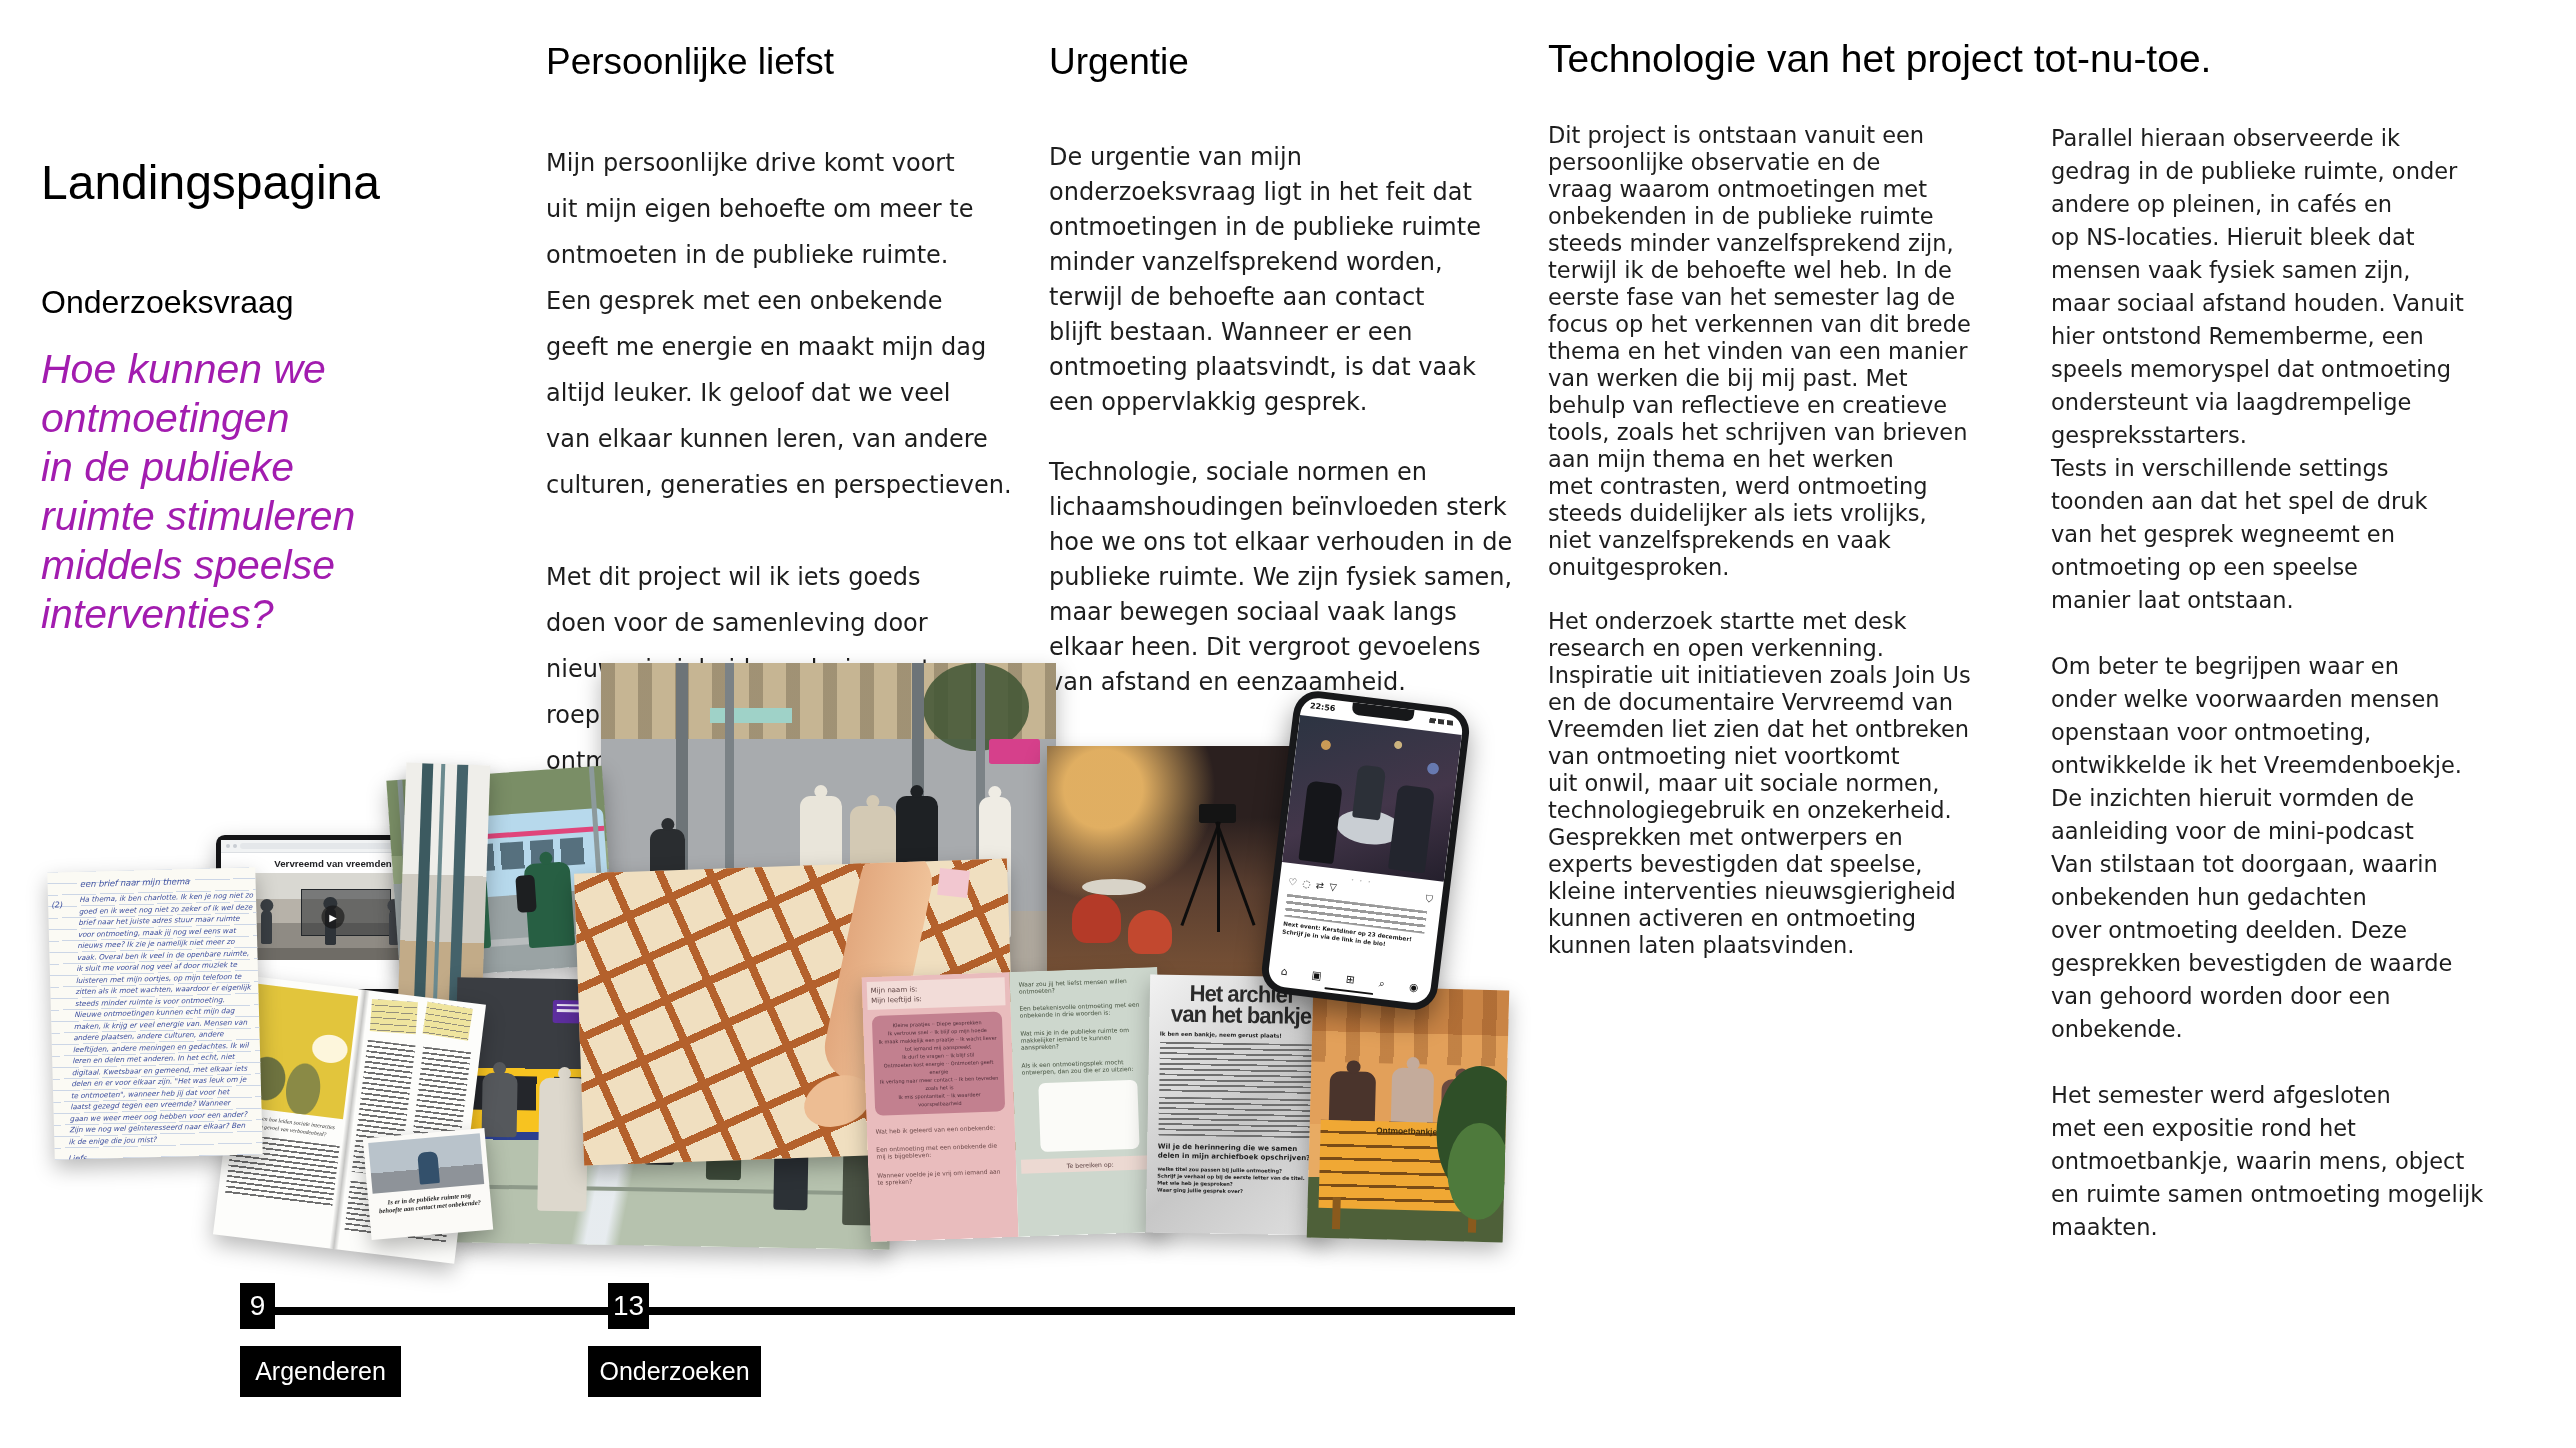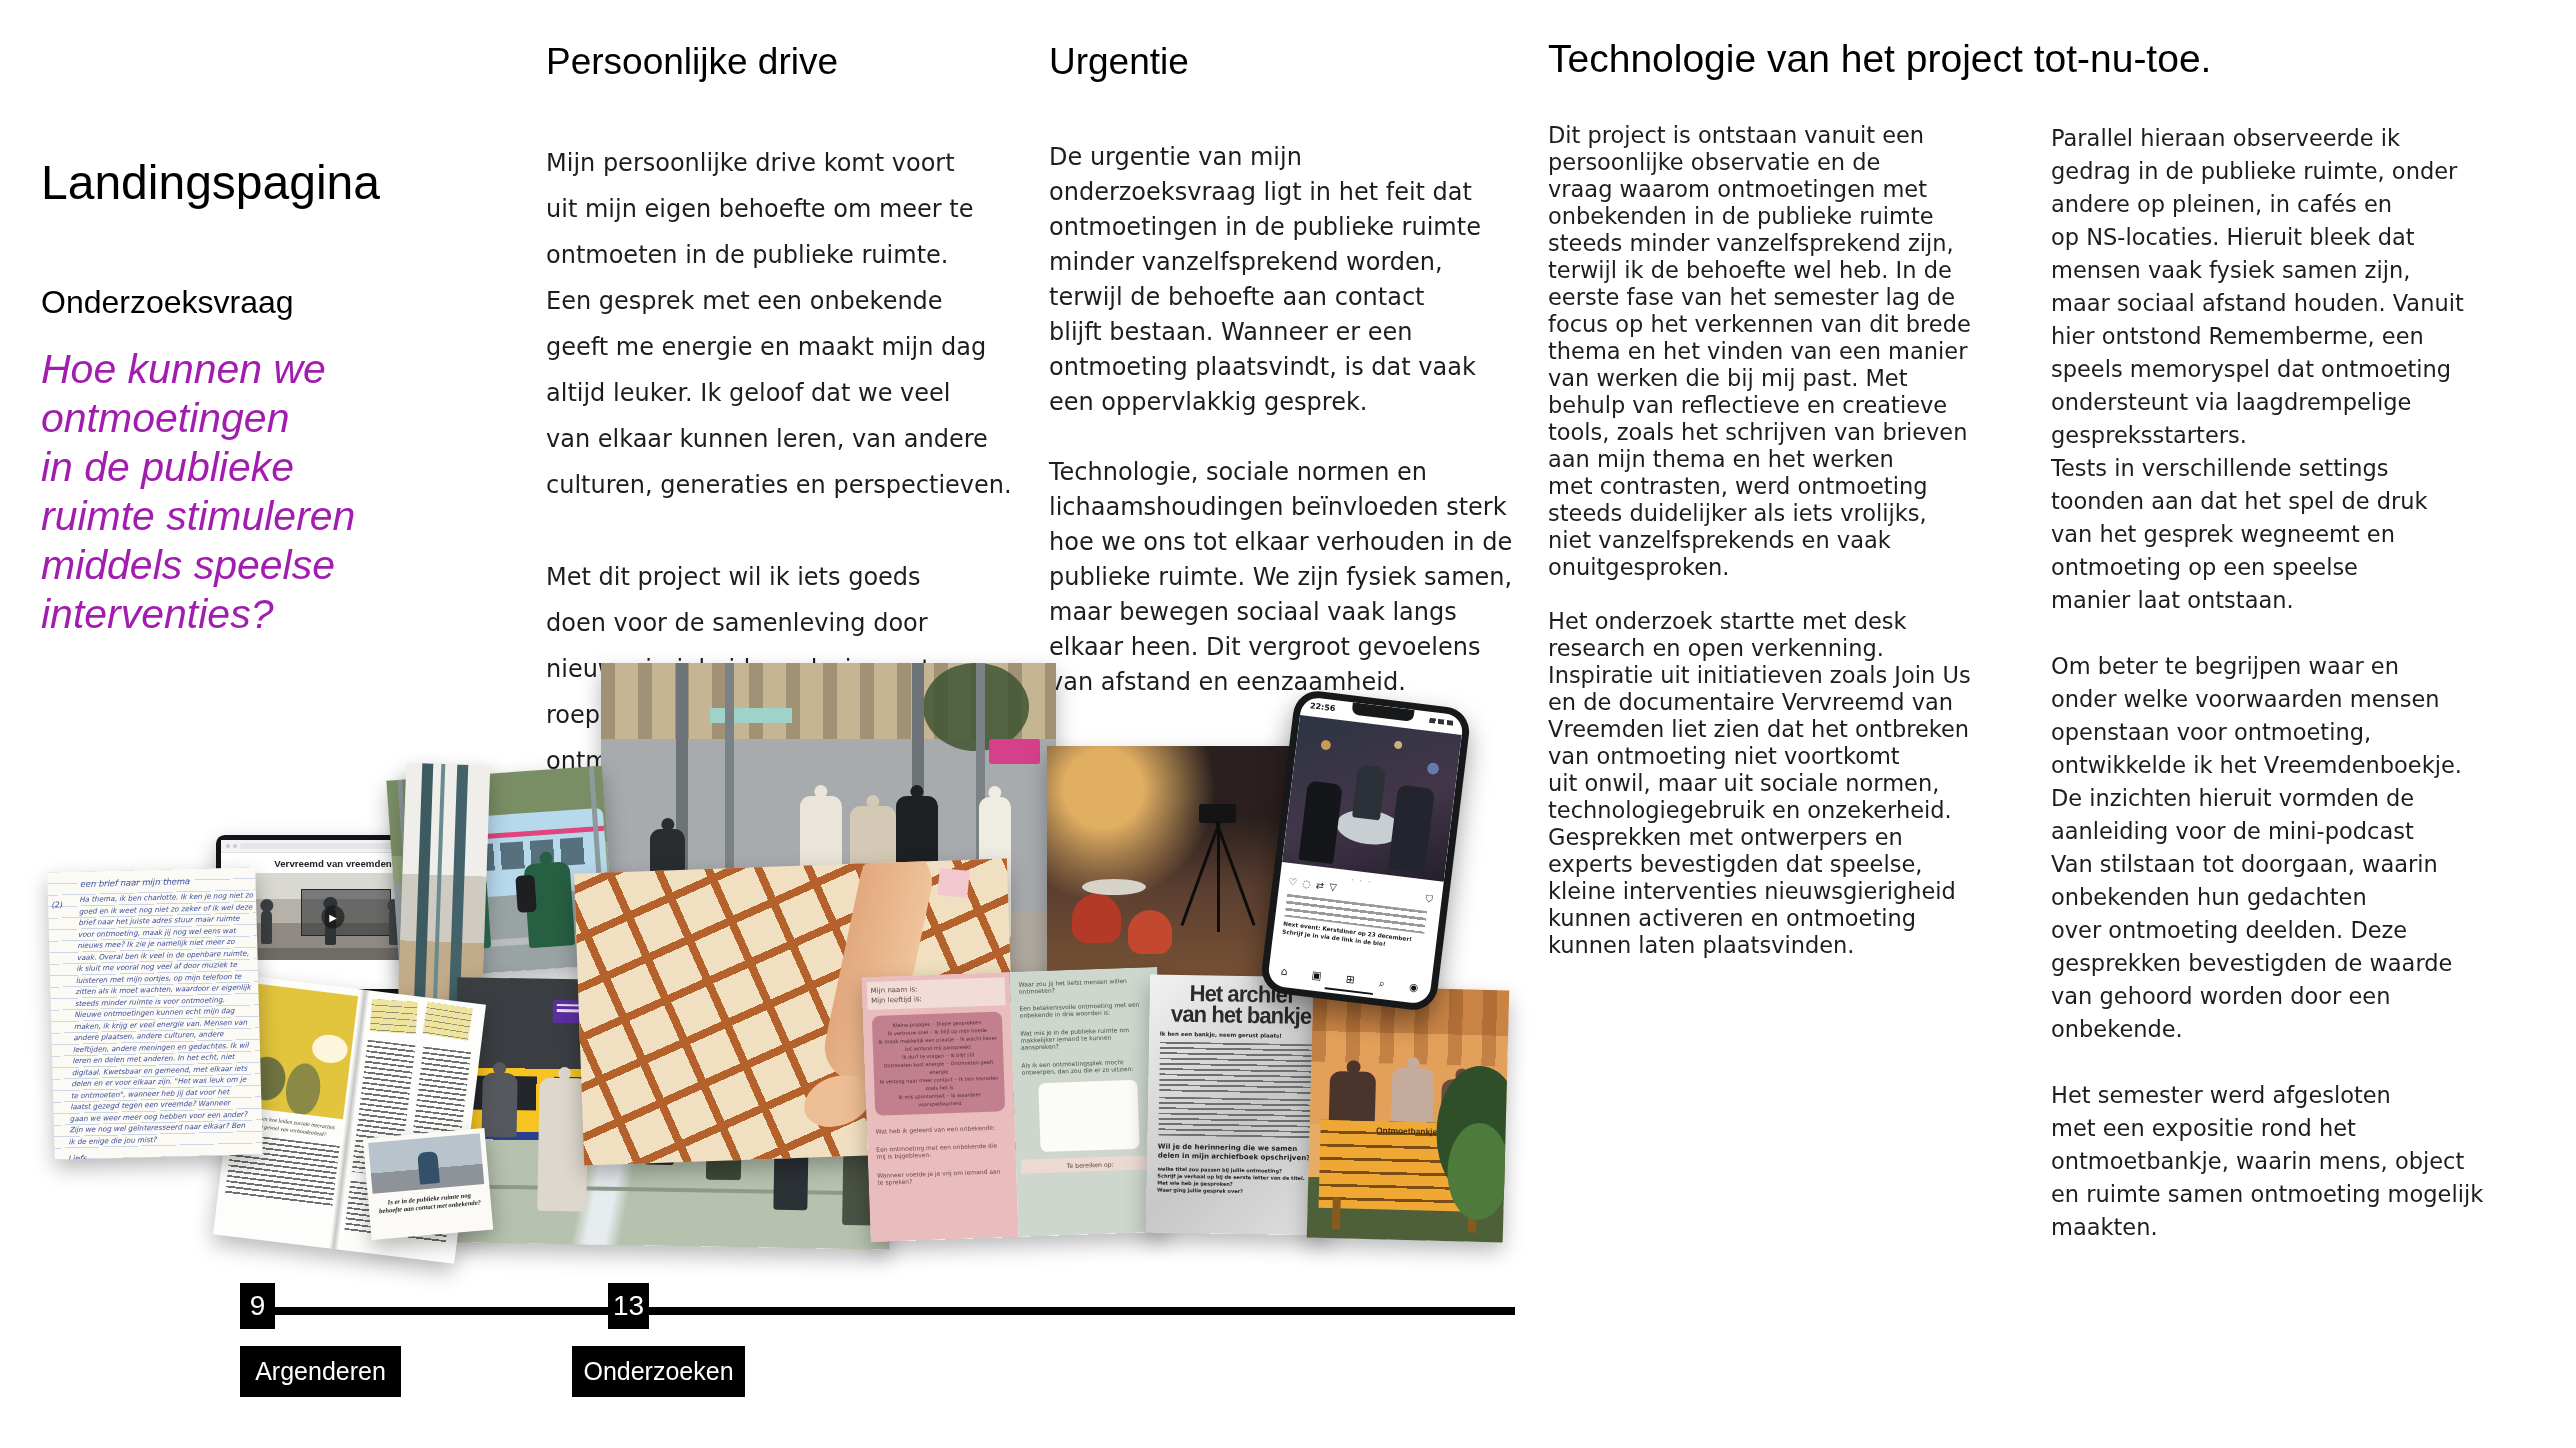--- a/index.html
+++ b/index.html
@@ -204,21 +204,21 @@
 
   <div id="page-title" class="hd">Landingspagina</div>
   <div id="page-subtitle" class="hd">Onderzoeksvraag</div>
   <div id="research-question">Hoe kunnen we
 ontmoetingen
 in de publieke
 ruimte stimuleren
 middels speelse
 interventies?</div>
 
-  <div id="pd-heading" class="hd">Persoonlijke drive</div>
+  <div id="pd-heading" class="hd">Persoonlijke liefst</div>
   <div id="pd-body" class="body-txt">Mijn persoonlijke drive komt voort
 uit mijn eigen behoefte om meer te
 ontmoeten in de publieke ruimte.
 Een gesprek met een onbekende
 geeft me energie en maakt mijn dag
 altijd leuker. Ik geloof dat we veel
 van elkaar kunnen leren, van andere
 culturen, generaties en perspectieven.
 
 Met dit project wil ik iets goeds
@@ -512,16 +512,16 @@
           <span>◉</span>
         </div>
       <div class="ph-homebar"></div>
     </div>
   </div>
 
   <div class="tl-line"></div>
   <div class="tl-box" style="left:240px;width:35px;">9</div>
   <div class="tl-box" style="left:608px;width:41px;">13</div>
   <div class="tl-label" style="left:240px;width:161px;">Argenderen</div>
-  <div class="tl-label" style="left:572px;width:173px;">Onderzoeken</div>
+  <div class="tl-label" style="left:588px;width:173px;">Onderzoeken</div>
 
 </div>
 
 
 </body></html>

